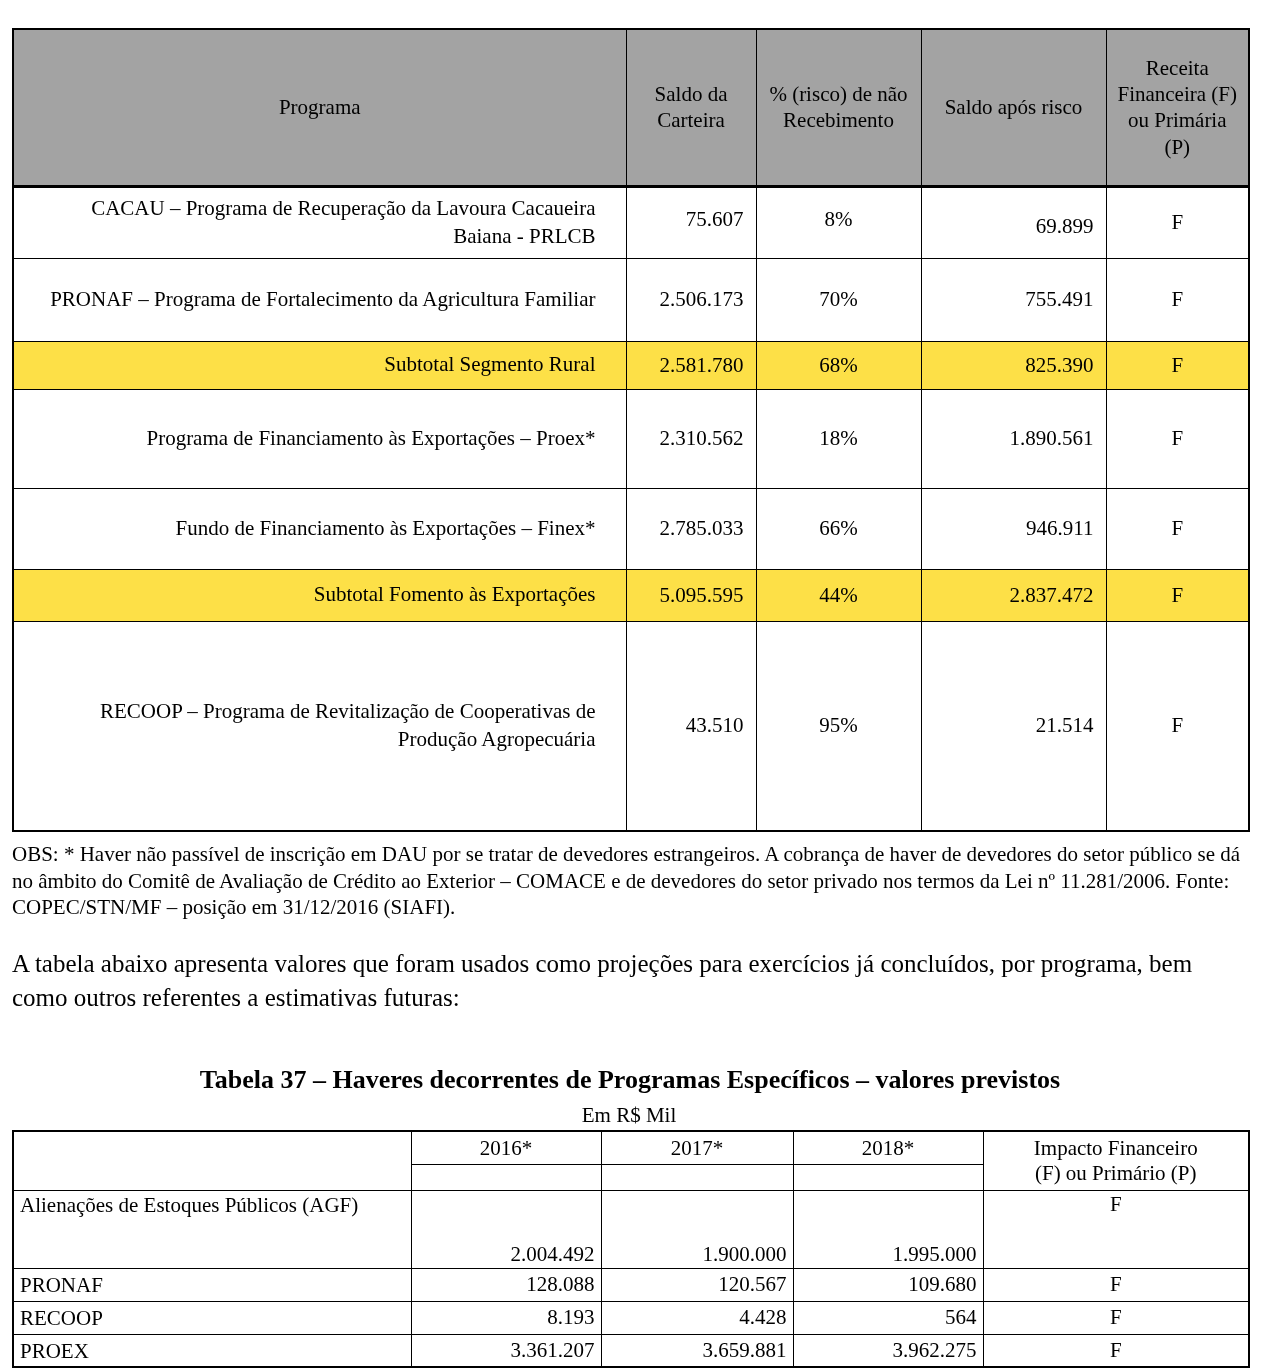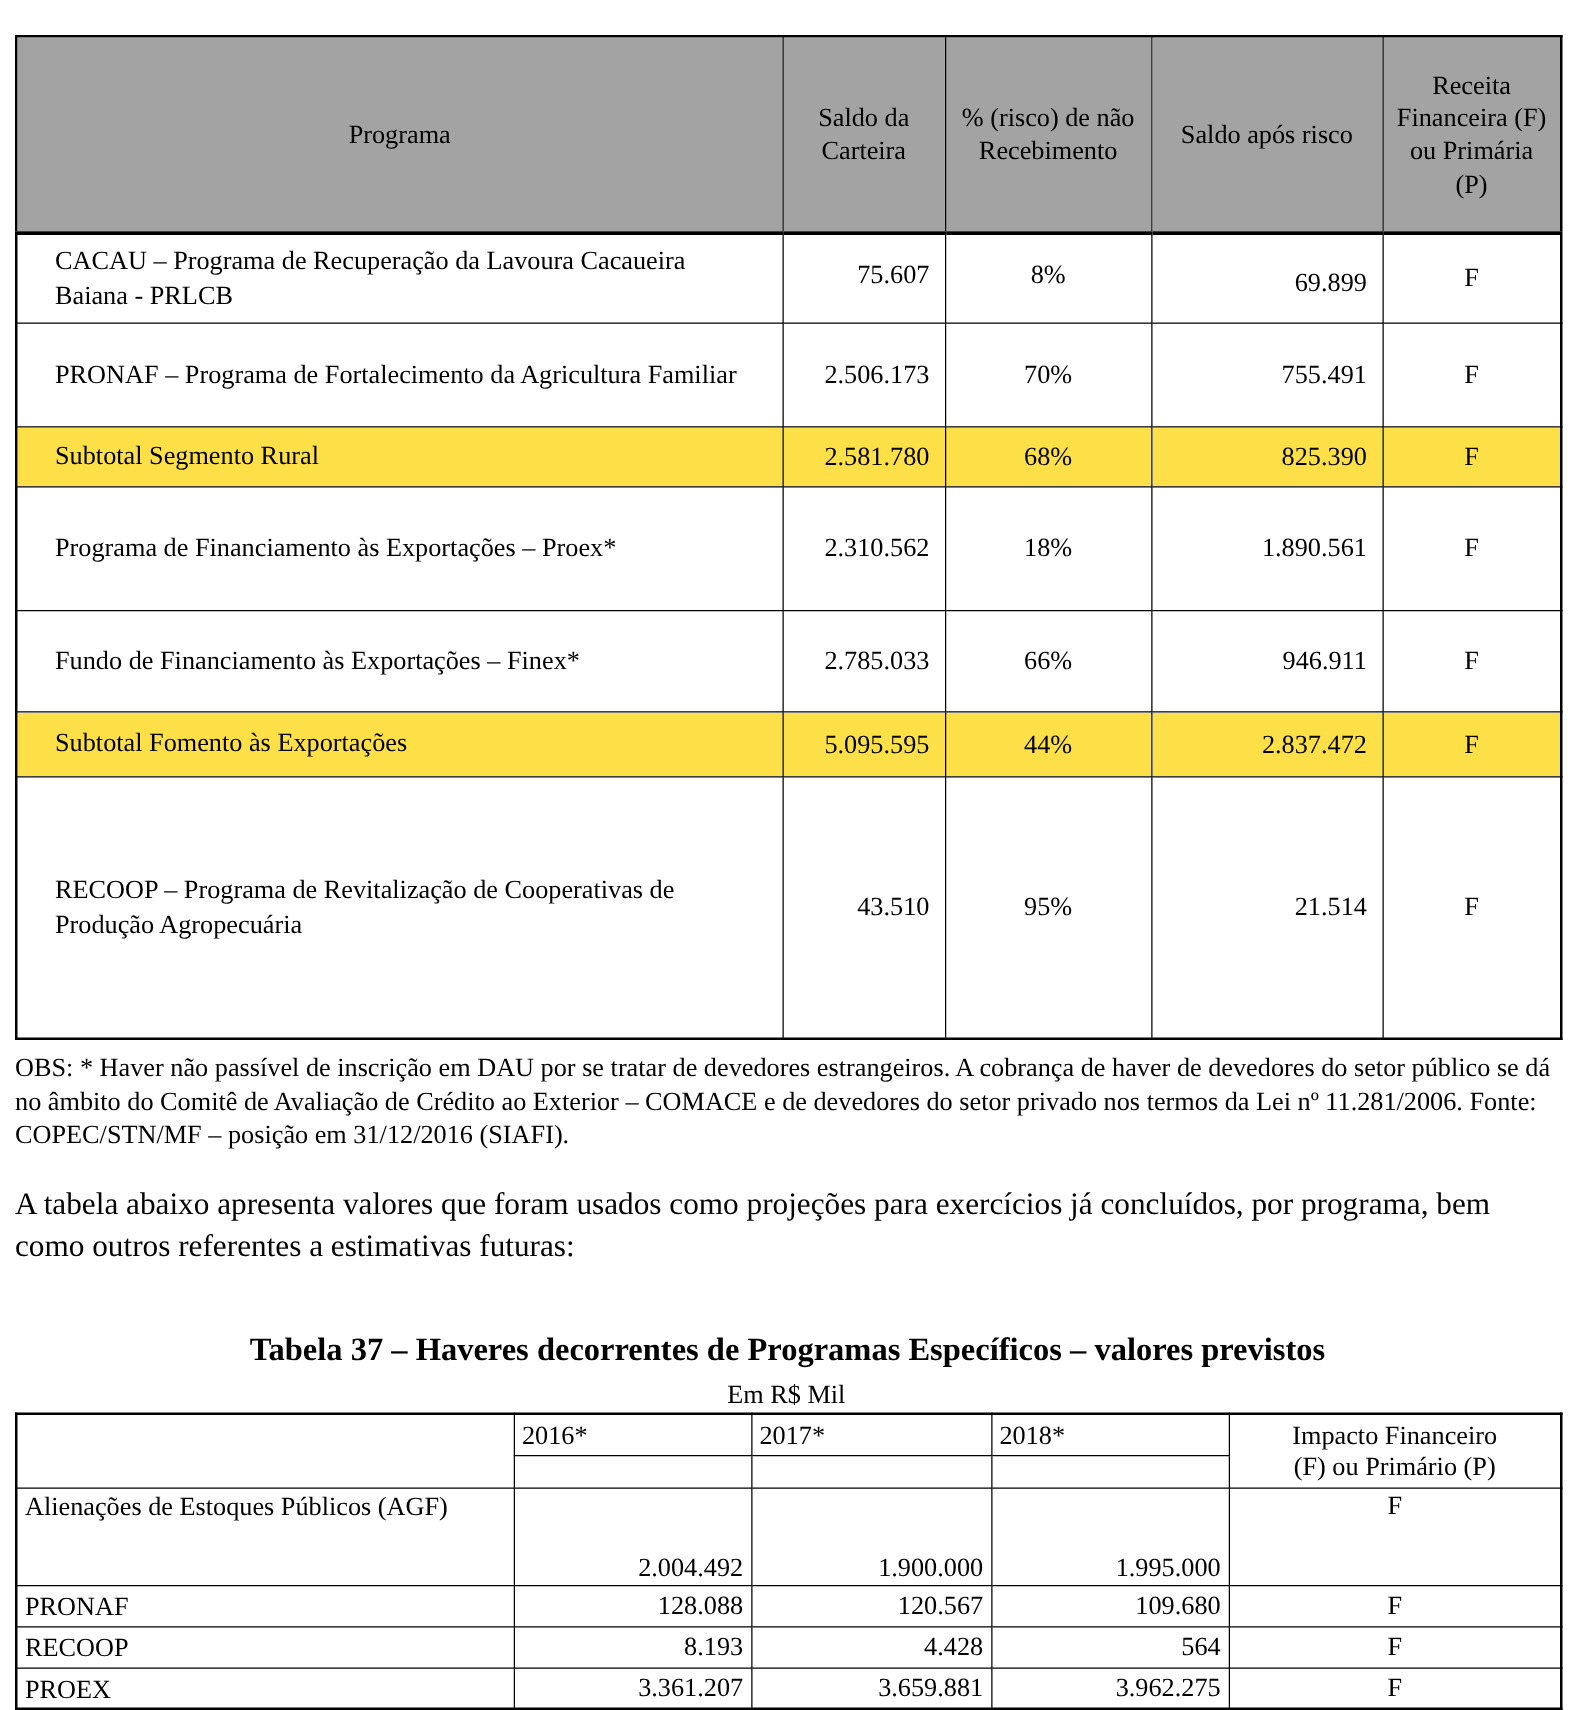--- a/index.html
+++ b/index.html
@@ -38,21 +38,21 @@
   }
   .r0 { height: 72px; }
   .r1 { height: 83px; }
   .r2 { height: 48px; }
   .r3 { height: 99px; }
   .r4 { height: 81px; }
   .r5 { height: 52px; }
   .r6 { height: 210px; }
   .subtotal td { background: #fde047; }
 
-  .c-prog { text-align: left; padding: 4px 30px; line-height: 1.3; }
+  .c-prog { text-align: right; padding: 4px 30px; line-height: 1.3; }
   .c-num  { text-align: right; padding-right: 12px; }
   .c-pct  { text-align: center; }
   .c-f    { text-align: center; }
   .va-b   { vertical-align: bottom; padding-bottom: 8px; }
   .va-t   { vertical-align: top; padding-top: 8px; }
 
   
   .obs {
     margin: 9px 0 0 0;
     font-size: 21px;
@@ -79,21 +79,21 @@
   }
 
   
   .t2 { margin-top: 2px; }
   .t2 td {
     border: 1px solid #000;
     font-size: 21px;
     padding: 1px 6px;
     overflow: hidden;
   }
-  .t2h1 td { height: 33px; vertical-align: middle; }
+  .t2h1 td { text-align: center; height: 33px; vertical-align: middle; }
   .t2h2 td { height: 26px; }
   .t2-imp  { text-align: center; line-height: 1.2; vertical-align: middle; }
   .c-lbl   { text-align: left; padding-left: 6px; line-height: 1.25; }
   .ragf    { height: 78px; }
   .rsm     { height: 33px; }
 
   .footrow { margin-top: 4px; font-size: 12px; text-align: right; }
   .fonte   { margin-left: 62px; }
 </style>
 </head>

